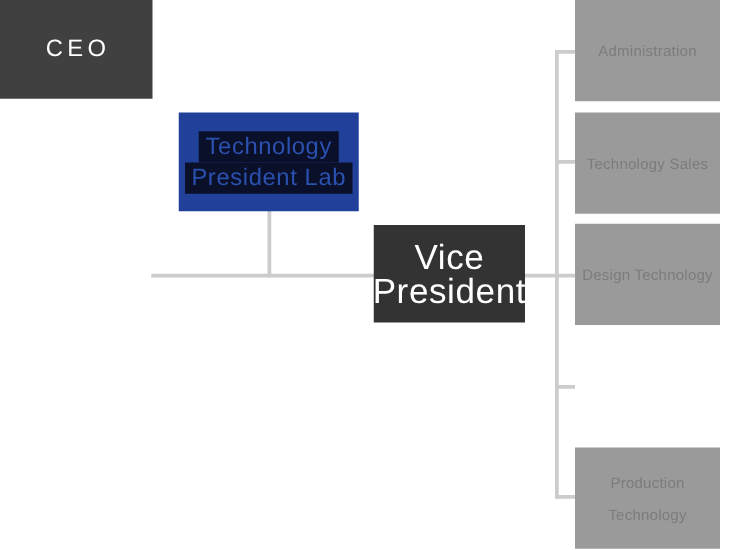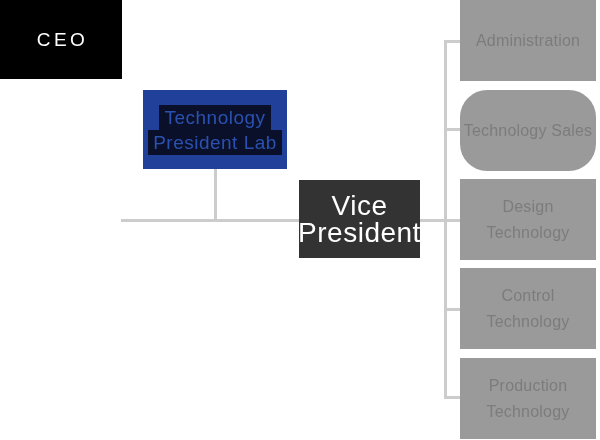--- a/index.html
+++ b/index.html
@@ -49,22 +49,22 @@
     letter-spacing: 0.5px;
     padding: 0 5px;
     white-space: nowrap;
   }
   .node-vp {
     left: 299px; top: 180px; width: 121px; height: 78px;
     color: #ffffff; font-size: 28px; line-height: 27px; letter-spacing: 0.5px;
     padding: 0 8px;
   }
   .node-dept {
-    left: 460px; width: 136px; height: 81px;
-    font-size: 16px; line-height: 26px; letter-spacing: 0.2px;
+    left: 460px; width: 116px; height: 81px;
+    font-size: 12px; line-height: 26px; letter-spacing: 0.2px;
   }
   .dept-1 { top: 0; }
   .dept-2 { top: 90px; }
   .dept-3 { top: 179px; text-align: center; }
   .dept-4 { top: 268px; }
   .dept-5 { top: 358px; }
 </style>
 </head>
 <body>
 
@@ -72,42 +72,39 @@
 
   <div class="line h line-ceo-vp" style="background-color: rgb(204, 204, 204);"></div>
   <div class="line h line-vp-trunk" style="background-color: rgb(204, 204, 204);"></div>
   <div class="line v line-lab-drop" style="background-color: rgb(204, 204, 204);"></div>
   <div class="line v line-trunk" style="background-color: rgb(204, 204, 204);"></div>
   <div class="line h line-br br-1" style="background-color: rgb(204, 204, 204);"></div>
   <div class="line h line-br br-2" style="background-color: rgb(204, 204, 204);"></div>
   <div class="line h line-br br-4" style="background-color: rgb(204, 204, 204);"></div>
   <div class="line h line-br br-5" style="background-color: rgb(204, 204, 204);"></div>
 
-  <div class="node node-ceo" style="background-color: #000000;">
+  <div class="node node-ceo" style="background-color: #404040;">
     <span>CEO</span>
   </div>
 
   <div class="node node-lab" style="background-color: rgb(33, 64, 154);">
     <span class="hl-line" style="background-color: rgb(10, 16, 42); color: rgb(43, 81, 176);">Technology</span>
     <span class="hl-line" style="background-color: rgb(10, 16, 42); color: rgb(43, 81, 176);">President Lab</span>
   </div>
 
   <div class="node node-vp" style="background-color: rgb(51, 51, 51);">
     <span>Vice President</span>
   </div>
 
   <div class="node node-dept dept-1" style="background-color: rgb(154, 154, 154); color: rgb(124, 124, 124);">
     <span>Administration</span>
   </div>
-  <div class="node node-dept dept-2" style="background-color: rgb(154, 154, 154); color: rgb(124, 124, 124); border-radius: 27px;">
+  <div class="node node-dept dept-2" style="background-color: rgb(154, 154, 154); color: rgb(124, 124, 124);">
     <span>Technology Sales</span>
   </div>
   <div class="node node-dept dept-3" style="background-color: rgb(154, 154, 154); color: rgb(124, 124, 124);">
     <span>Design Technology</span>
-  </div>
-  <div class="node node-dept dept-4" style="background-color: rgb(154, 154, 154); color: rgb(124, 124, 124);">
-    <span>Control Technology</span>
   </div>
   <div class="node node-dept dept-5" style="background-color: rgb(154, 154, 154); color: rgb(124, 124, 124); justify-content: center;">
     <span>Production Technology</span>
   </div>
 
 </div>
 
 </body></html>

